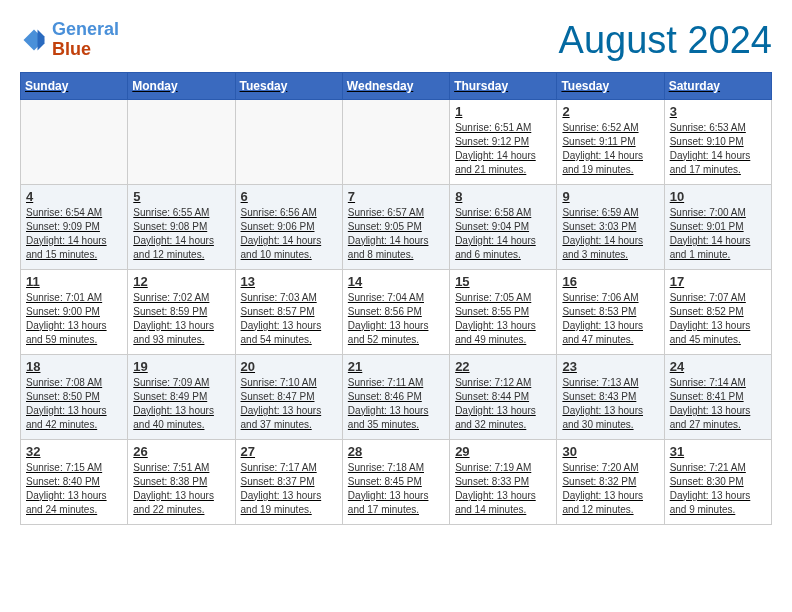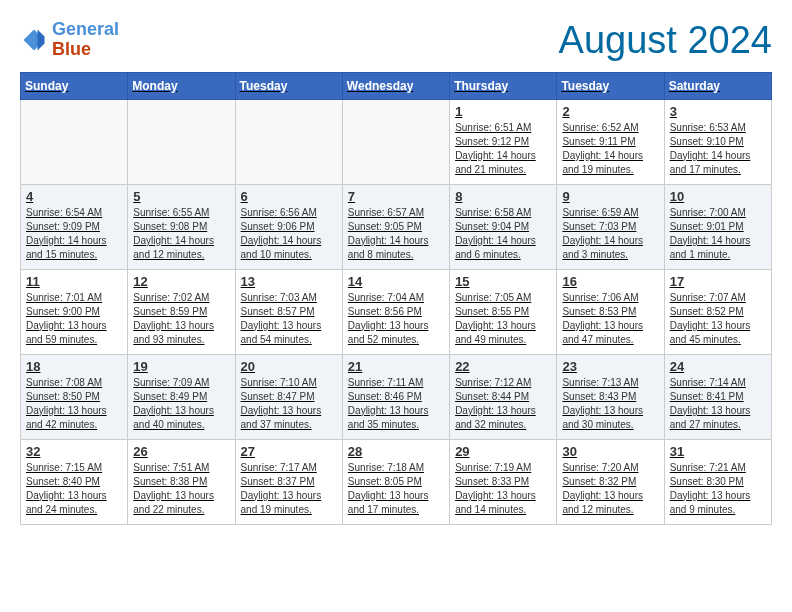--- a/index.html
+++ b/index.html
@@ -184,21 +184,21 @@
         <td>
           <span class="day-number">8</span>
           <div class="cell-text">Sunrise: 6:58 AM</div>
           <div class="cell-text">Sunset: 9:04 PM</div>
           <div class="cell-text">Daylight: 14 hours</div>
           <div class="cell-text">and 6 minutes.</div>
         </td>
         <td>
           <span class="day-number">9</span>
           <div class="cell-text">Sunrise: 6:59 AM</div>
-          <div class="cell-text">Sunset: 7:03 PM</div>
+          <div class="cell-text">Sunset: 3:03 PM</div>
           <div class="cell-text">Daylight: 14 hours</div>
           <div class="cell-text">and 3 minutes.</div>
         </td>
         <td>
           <span class="day-number">10</span>
           <div class="cell-text">Sunrise: 7:00 AM</div>
           <div class="cell-text">Sunset: 9:01 PM</div>
           <div class="cell-text">Daylight: 14 hours</div>
           <div class="cell-text">and 1 minute.</div>
         </td>
@@ -323,21 +323,21 @@
         <td>
           <span class="day-number">27</span>
           <div class="cell-text">Sunrise: 7:17 AM</div>
           <div class="cell-text">Sunset: 8:37 PM</div>
           <div class="cell-text">Daylight: 13 hours</div>
           <div class="cell-text">and 19 minutes.</div>
         </td>
         <td>
           <span class="day-number">28</span>
           <div class="cell-text">Sunrise: 7:18 AM</div>
-          <div class="cell-text">Sunset: 8:05 PM</div>
+          <div class="cell-text">Sunset: 8:45 PM</div>
           <div class="cell-text">Daylight: 13 hours</div>
           <div class="cell-text">and 17 minutes.</div>
         </td>
         <td>
           <span class="day-number">29</span>
           <div class="cell-text">Sunrise: 7:19 AM</div>
           <div class="cell-text">Sunset: 8:33 PM</div>
           <div class="cell-text">Daylight: 13 hours</div>
           <div class="cell-text">and 14 minutes.</div>
         </td>

